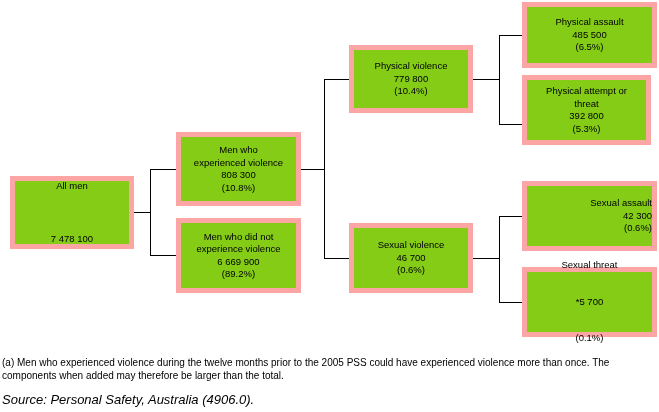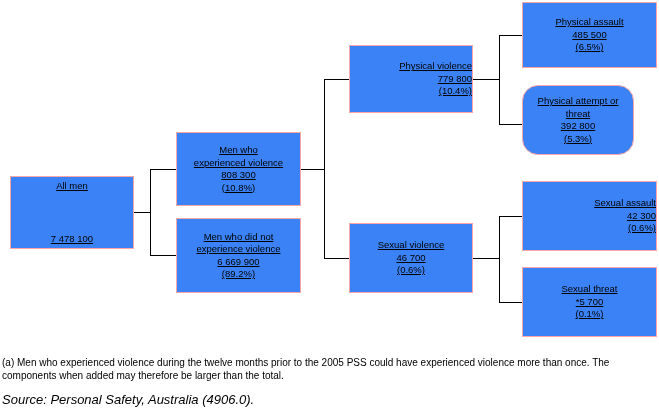--- a/index.html
+++ b/index.html
@@ -12,32 +12,31 @@
     color: #000000;
     overflow: hidden;
   }
   .connectors {
     position: absolute;
     left: 0; top: 0;
     width: 659px; height: 412px;
   }
   .node {
     position: absolute;
-    border: 1px solid #fca5a5;
-    background: #3b82f6;
+    border: 5px solid #fca5a5;
+    background: #84cc16;
     display: flex;
     flex-direction: column;
     justify-content: center;
     align-items: center;
     text-align: center;
     font-size: 9.5px;
     line-height: 12.5px;
     box-sizing: border-box;
     white-space: nowrap;
-    text-decoration: underline;
   }
   .node span { display: block; }
   .footnote {
     position: absolute;
     left: 2px;
     top: 357px;
     width: 654px;
     font-size: 10px;
     line-height: 12.5px;
   }
@@ -47,26 +46,26 @@
     top: 394px;
     width: 654px;
     font-size: 13px;
     line-height: 12px;
     font-style: italic;
   }
   
   #n-all-men            { left: 10px;  top: 176px; width: 124px; height: 73px; gap: 40px; }
   #n-experienced        { left: 176px; top: 132px; width: 125px; height: 74px; }
   #n-not-experienced    { left: 176px; top: 218px; width: 125px; height: 75px; }
-  #n-physical-violence  { left: 349px; top: 45px;  width: 124px; height: 68px; align-items: flex-end; }
+  #n-physical-violence  { left: 349px; top: 45px;  width: 124px; height: 68px; }
   #n-sexual-violence    { left: 349px; top: 223px; width: 124px; height: 70px; }
   #n-physical-assault   { left: 522px; top: 2px;   width: 135px; height: 66px; }
-  #n-physical-attempt   { left: 522px; top: 85px;  width: 112px; height: 70px; border-radius: 16px; }
+  #n-physical-attempt   { left: 522px; top: 75px;  width: 129px; height: 70px; }
   #n-sexual-assault     { left: 522px; top: 181px; width: 135px; height: 70px; align-items: flex-end; }
-  #n-sexual-threat      { left: 522px; top: 267px; width: 135px; height: 70px; }
+  #n-sexual-threat      { left: 522px; top: 267px; width: 135px; height: 70px; gap: 24px; }
 </style>
 </head>
 <body>
 
 <div class="figure">
 
   <svg class="connectors" width="659" height="412" viewBox="0 0 659 412" shape-rendering="crispEdges">
 
     <path d="M134 212.5 H150 M176 169 H150 V255.5 H176" fill="none" stroke="#000000" stroke-width="1"></path>
 

